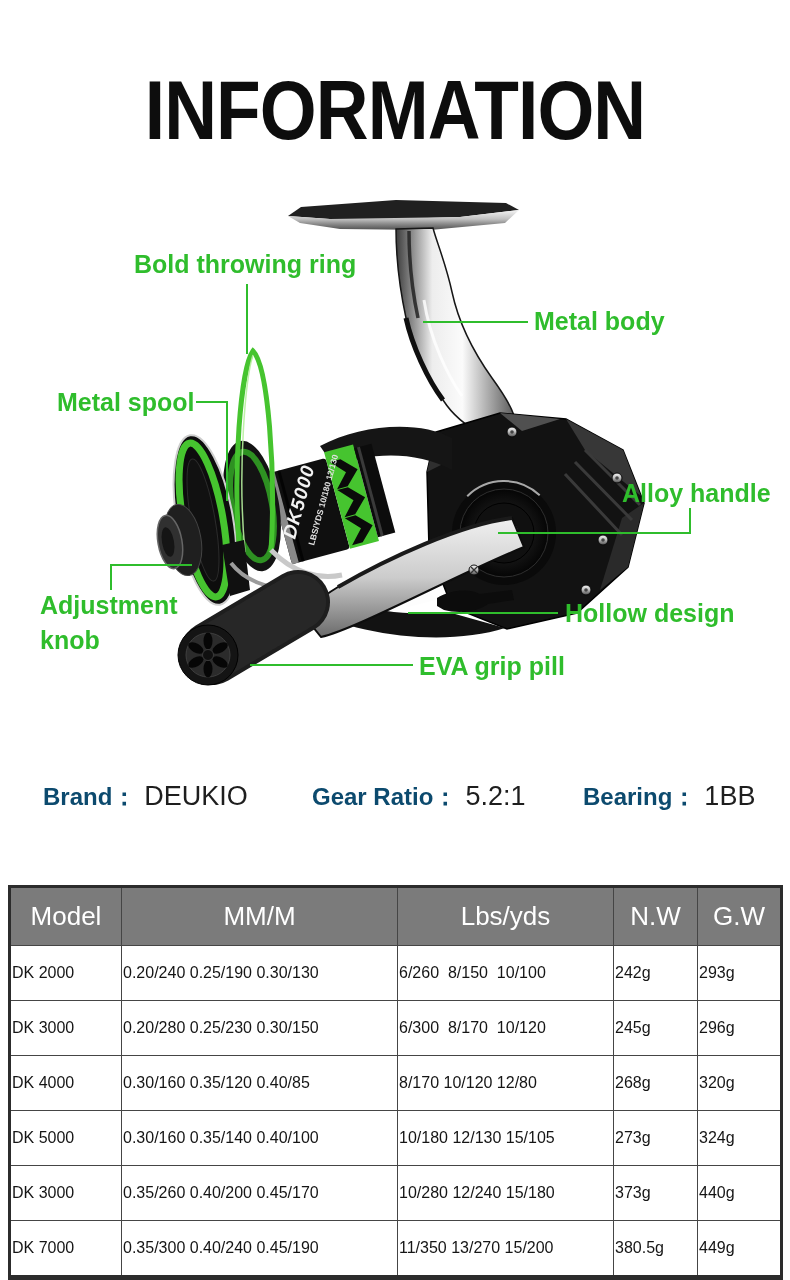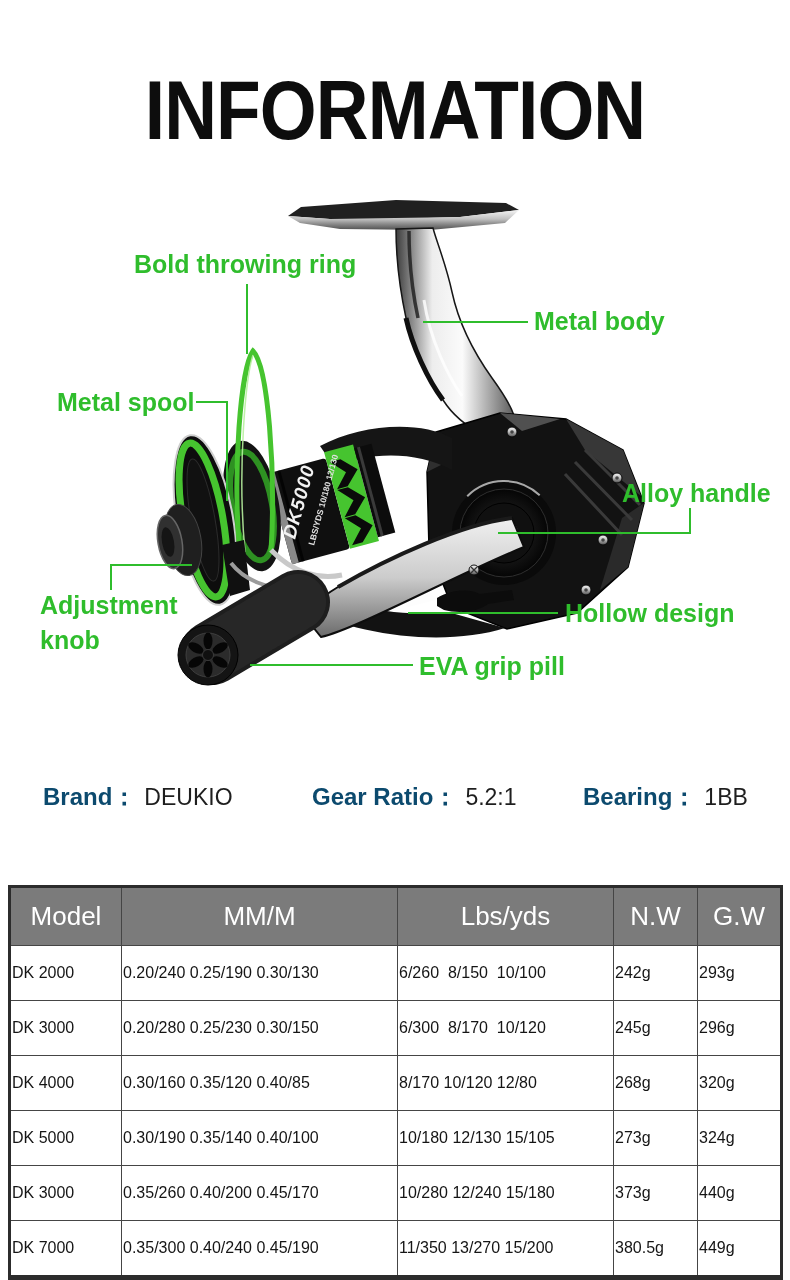--- a/index.html
+++ b/index.html
@@ -20,21 +20,21 @@
   
   .co{position:absolute;color:var(--label-green);font-weight:bold;font-size:25px;
       line-height:1.15;white-space:nowrap;}
   .co.wrap{white-space:normal;width:178px;line-height:1.38;}
   .cl{position:absolute;background:var(--label-green);}
   .cl.h{height:2px;} .cl.v{width:2px;}
 
   
   .spec{position:absolute;white-space:nowrap;}
   .sk{font-weight:bold;font-size:24px;color:#0c4a6e;}
-  .sv{font-size:23px;color:#1e1e1e;margin-left:8px;}
+  .sv{font-size:27px;color:#1e1e1e;margin-left:8px;}
 
   
   .spec-table{position:absolute;left:8px;top:885px;width:772px;border-collapse:collapse;
               table-layout:fixed;border:3px solid #2c2c2c;border-bottom-width:5px;}
   .spec-table th{background:var(--header-bg);color:#ffffff;font-weight:400;font-size:26px;
                  height:55px;border:1px solid var(--table-border);}
   .spec-table td{font-size:16px;color:#151515;height:52px;
                  border:1px solid var(--table-border);white-space:pre;}
 </style>
 </head>
@@ -238,21 +238,21 @@
       </tr>
       <tr>
         <td>DK 4000</td>
         <td>0.30/160 0.35/120 0.40/85</td>
         <td>8/170 10/120 12/80</td>
         <td>268g</td>
         <td>320g</td>
       </tr>
       <tr>
         <td>DK 5000</td>
-        <td>0.30/190 0.35/140 0.40/100</td>
+        <td>0.30/160 0.35/140 0.40/100</td>
         <td>10/180 12/130 15/105</td>
         <td>273g</td>
         <td>324g</td>
       </tr>
       <tr>
         <td>DK 3000</td>
         <td>0.35/260 0.40/200 0.45/170</td>
         <td>10/280 12/240 15/180</td>
         <td>373g</td>
         <td>440g</td>

